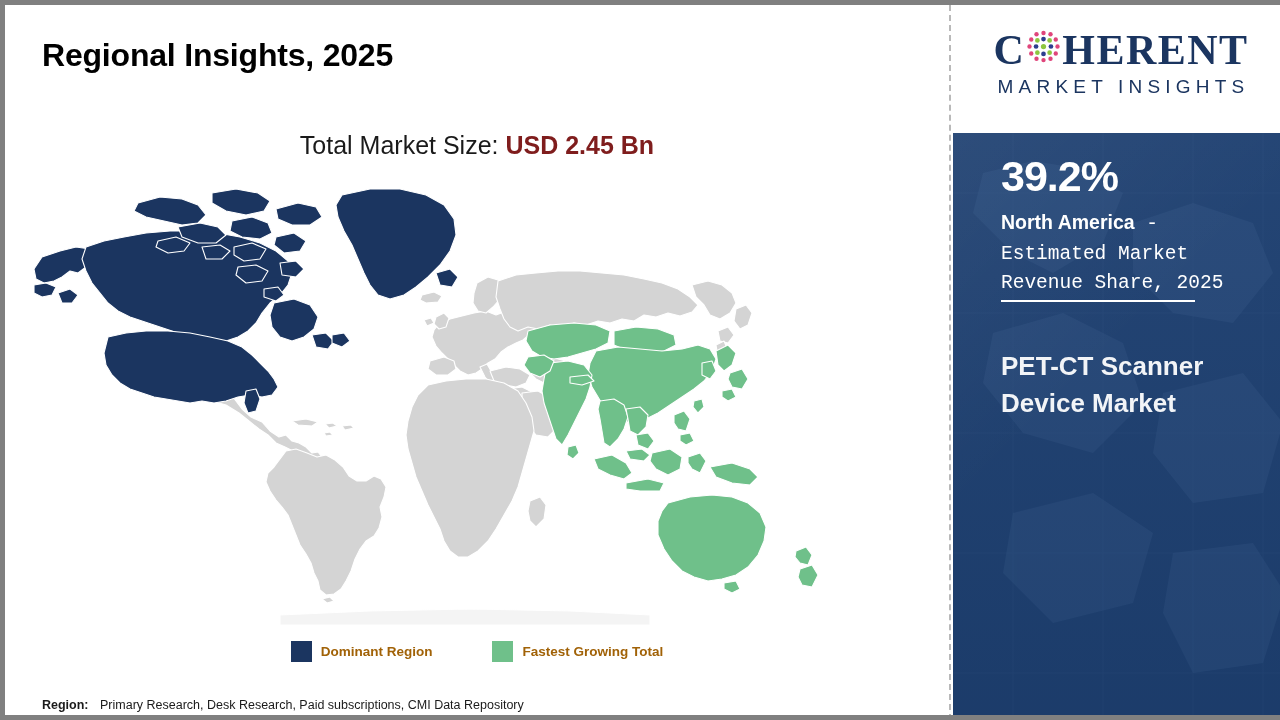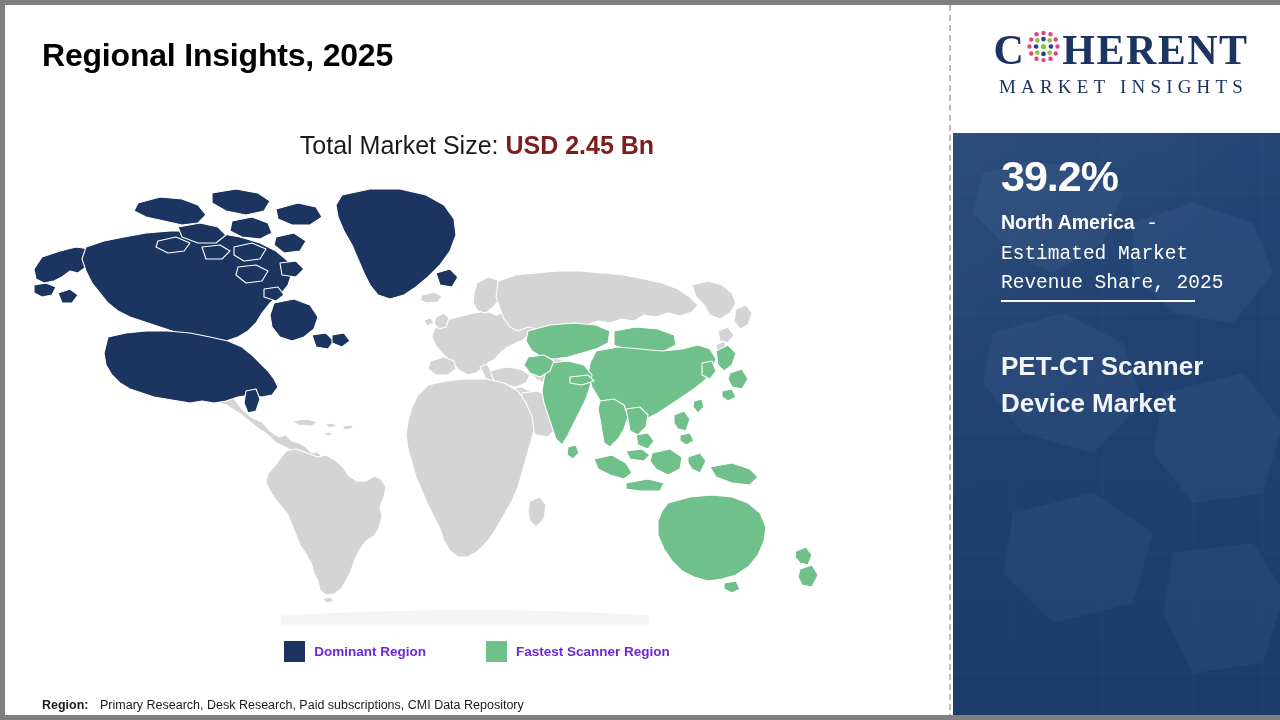--- a/index.html
+++ b/index.html
@@ -43,21 +43,21 @@
   }
   #world-map{display:block;width:100%;height:100%;}
 
   
   #legend{
     position:absolute;left:0;top:636px;width:944px;
     display:flex;justify-content:center;align-items:center;gap:60px;
   }
   .legend-item{display:flex;align-items:center;gap:9px;}
   .legend-swatch{width:21px;height:21px;display:block;}
-  .legend-label{font-size:13.5px;font-weight:bold;color:#6d28d9;white-space:nowrap;}
+  .legend-label{font-size:13.5px;font-weight:bold;color:#a16207;white-space:nowrap;}
 
   
   #source-line{
     position:absolute;left:37px;top:693px;
     font-size:12.5px;color:#1a1a1a;white-space:nowrap;
   }
   #source-label{font-weight:bold;}
   #source-text{font-weight:400;margin-left:8px;}
 
   
@@ -78,21 +78,21 @@
   }
   #logo-wordmark{
     display:flex;align-items:center;justify-content:center;
     font-family:"Liberation Serif","DejaVu Serif",serif;
     color:#1b3560;font-size:42px;font-weight:bold;letter-spacing:1.5px;
     line-height:1;
   }
   #logo-globe{display:inline-block;margin:0 1px;}
   #logo-tagline{
     text-align:center;color:#1b3560;
-    font-family:Liberation Serif, serif;
+    font-family:Liberation Sans, sans-serif;
     font-size:19px;letter-spacing:5.2px;margin-top:5px;
     padding-left:5px;
   }
 
   #stat-panel{
     position:absolute;left:0;top:128px;width:332px;height:587px;
     background:#1d3f70;
     background-image:
       linear-gradient(135deg, rgba(255,255,255,0.045) 0%, rgba(255,255,255,0) 42%),
       linear-gradient(180deg, rgba(255,255,255,0.03) 0%, rgba(0,0,0,0.05) 100%);
@@ -277,21 +277,21 @@
       </svg>
     </div>
 
     <div id="legend">
       <div class="legend-item">
         <span class="legend-swatch" style="background:#1b3560"></span>
         <span class="legend-label">Dominant Region</span>
       </div>
       <div class="legend-item">
         <span class="legend-swatch" style="background:#6fc08a"></span>
-        <span class="legend-label">Fastest Scanner Region</span>
+        <span class="legend-label">Fastest Growing Total</span>
       </div>
     </div>
 
     <div id="source-line">
       <span id="source-label">Region:</span><span id="source-text"> Primary Research, Desk Research, Paid subscriptions, CMI Data Repository</span>
     </div>
   </div>
 
   <div id="vertical-divider"></div>
 

